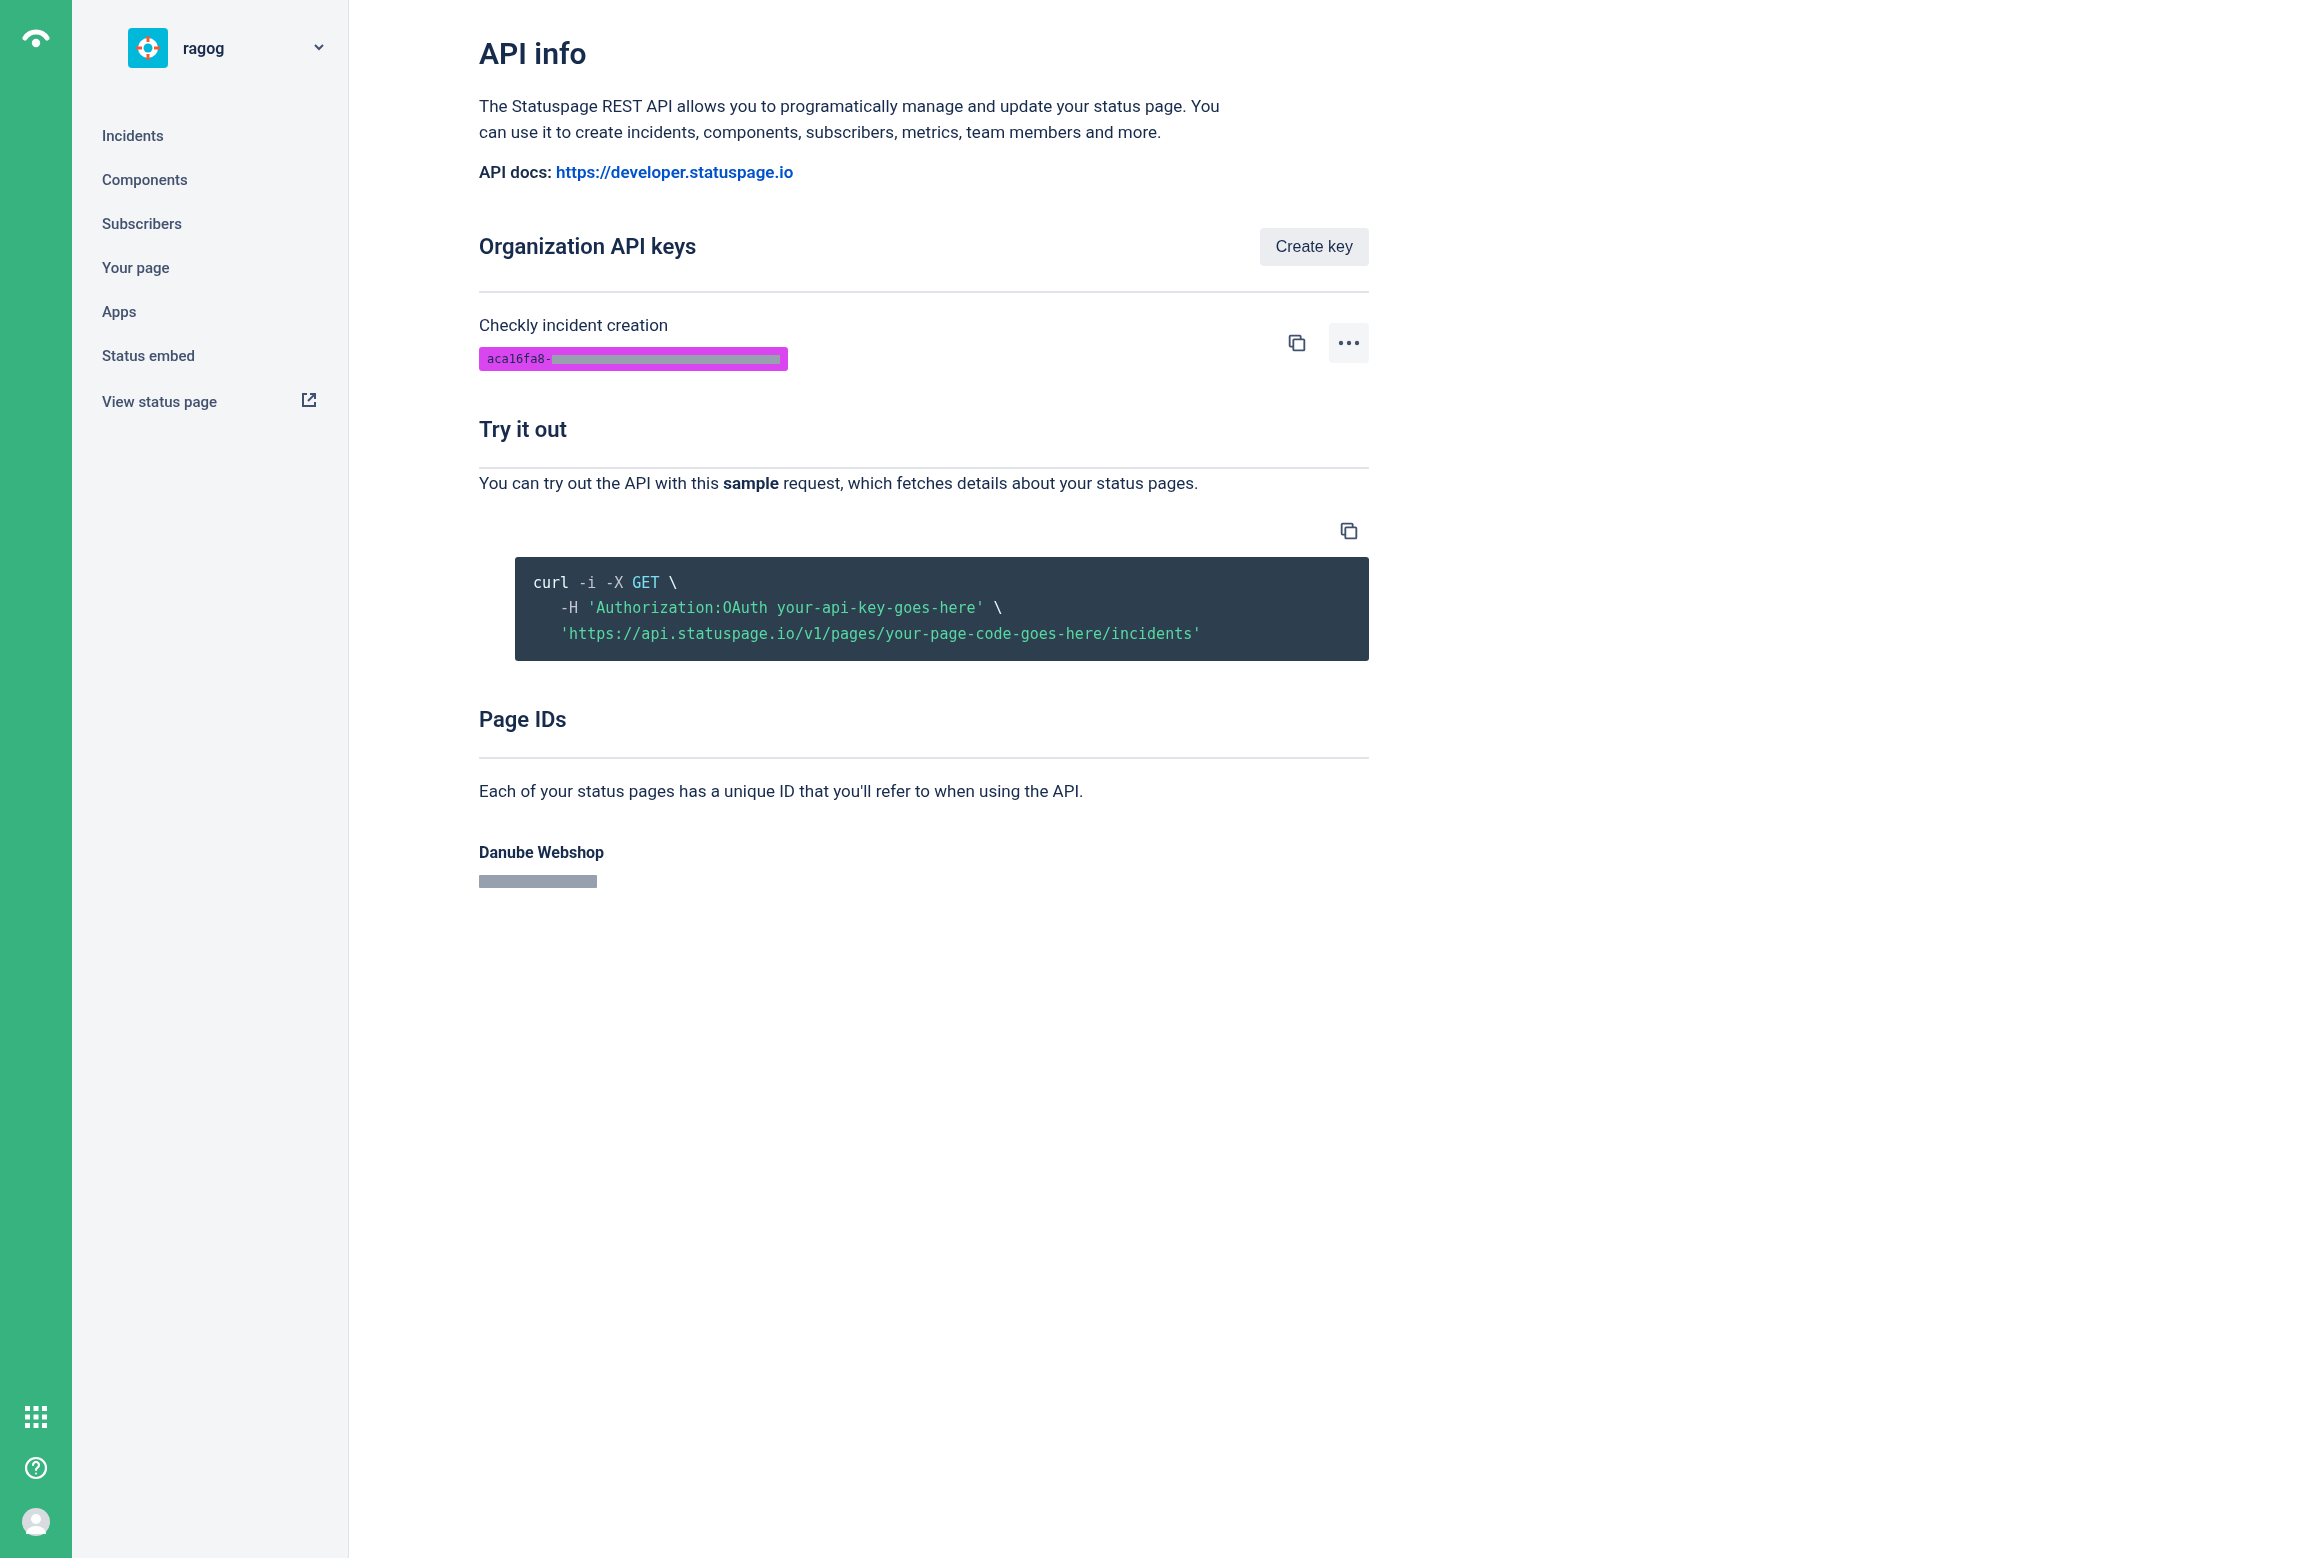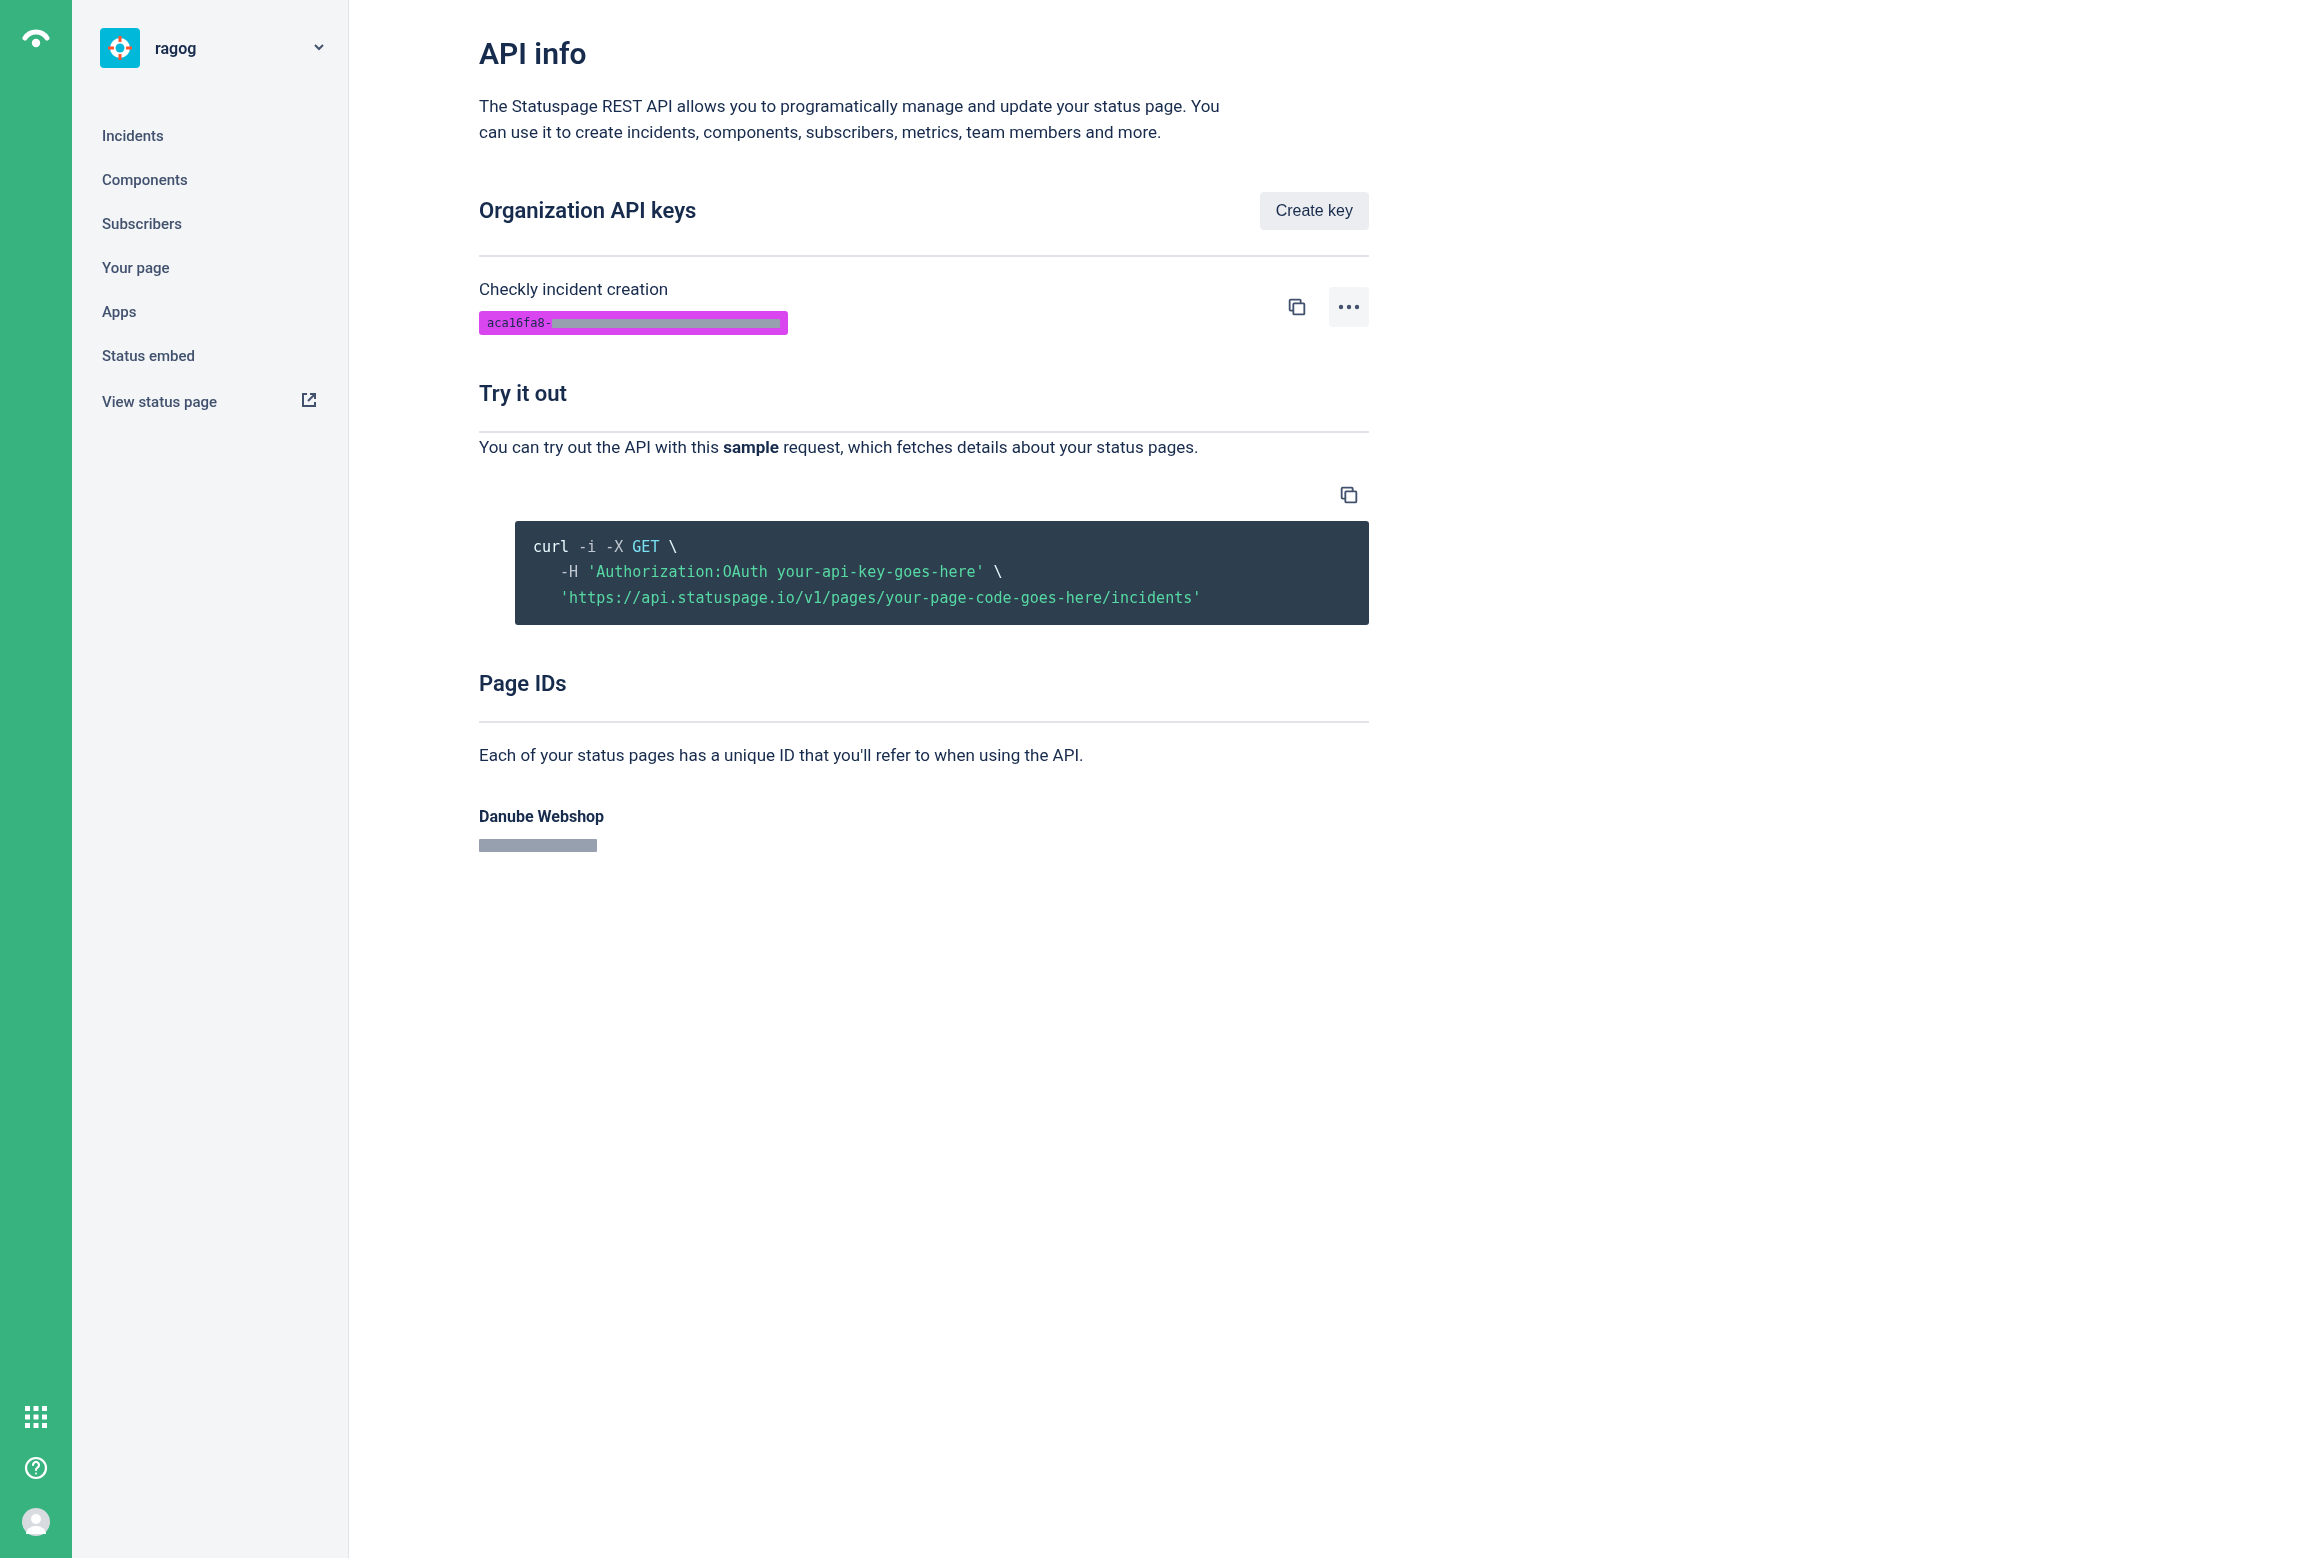--- a/index.html
+++ b/index.html
@@ -29,20 +29,21 @@
     flex-direction: column;
     flex-shrink: 0;
     padding-top: 18px;
   }
   .org {
     display: flex;
     align-items: center;
     padding: 10px 22px 10px 28px;
     gap: 15px;
     cursor: pointer;
+    margin-left: 28px;
   }
   .org-logo {
     width: 40px; height: 40px; border-radius: 4px;
     background: #00B8D9;
     display:flex; align-items:center; justify-content:center;
     position: relative;
   }
   .org-name { color:#172b4d; font-weight:600; font-size:16px; flex:1; }
   .org-caret { color:#42526e; }
 
@@ -222,20 +223,24 @@
       </span>
     </div>
   </div>
 </div>
 
 <div class="content-wrap">
 <div class="main">
 
   <h1>API info</h1>
   <p class="desc">The Statuspage REST API allows you to programatically manage and update your status page. You can use it to create incidents, components, subscribers, metrics, team members and more.</p>
+  <p class="docs">
+    <span>API docs:</span>
+    <a href="#">https://developer.statuspage.io</a>
+  </p>
 
   <div class="section">
     <div class="section-header">
       <h2>Organization API keys</h2>
       <button class="btn">Create key</button>
     </div>
     <div class="key-row">
       <div class="key-info">
         <div class="key-name">Checkly incident creation</div>
         <div class="key-value">

